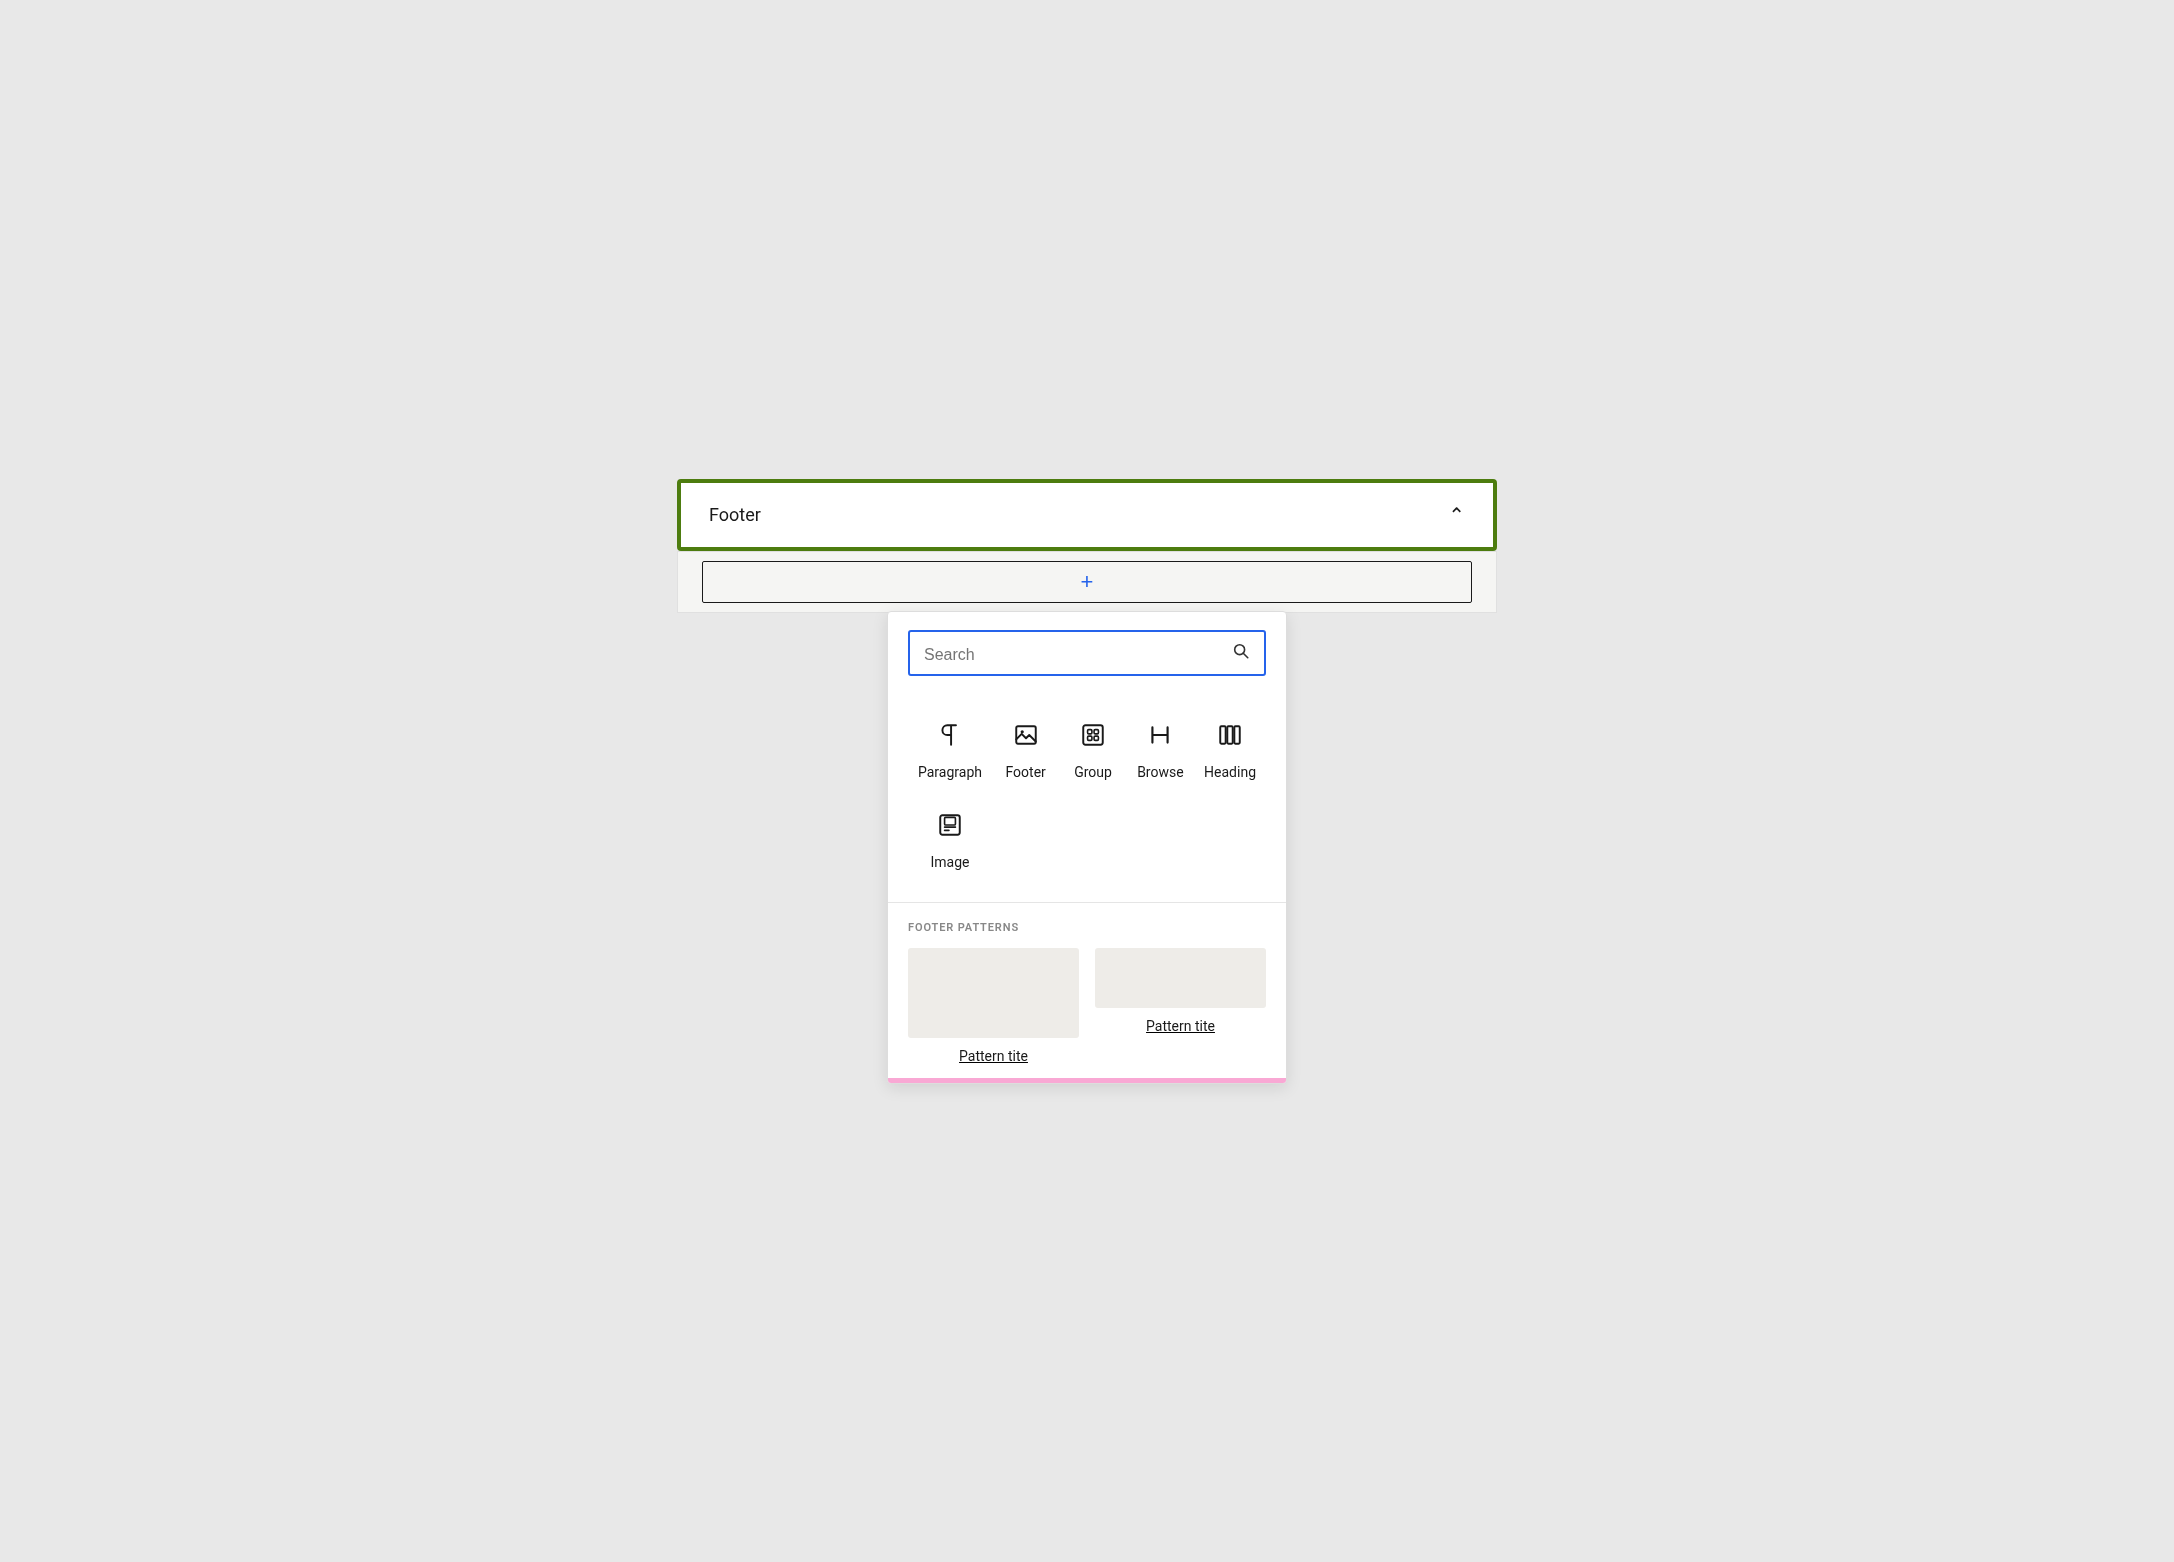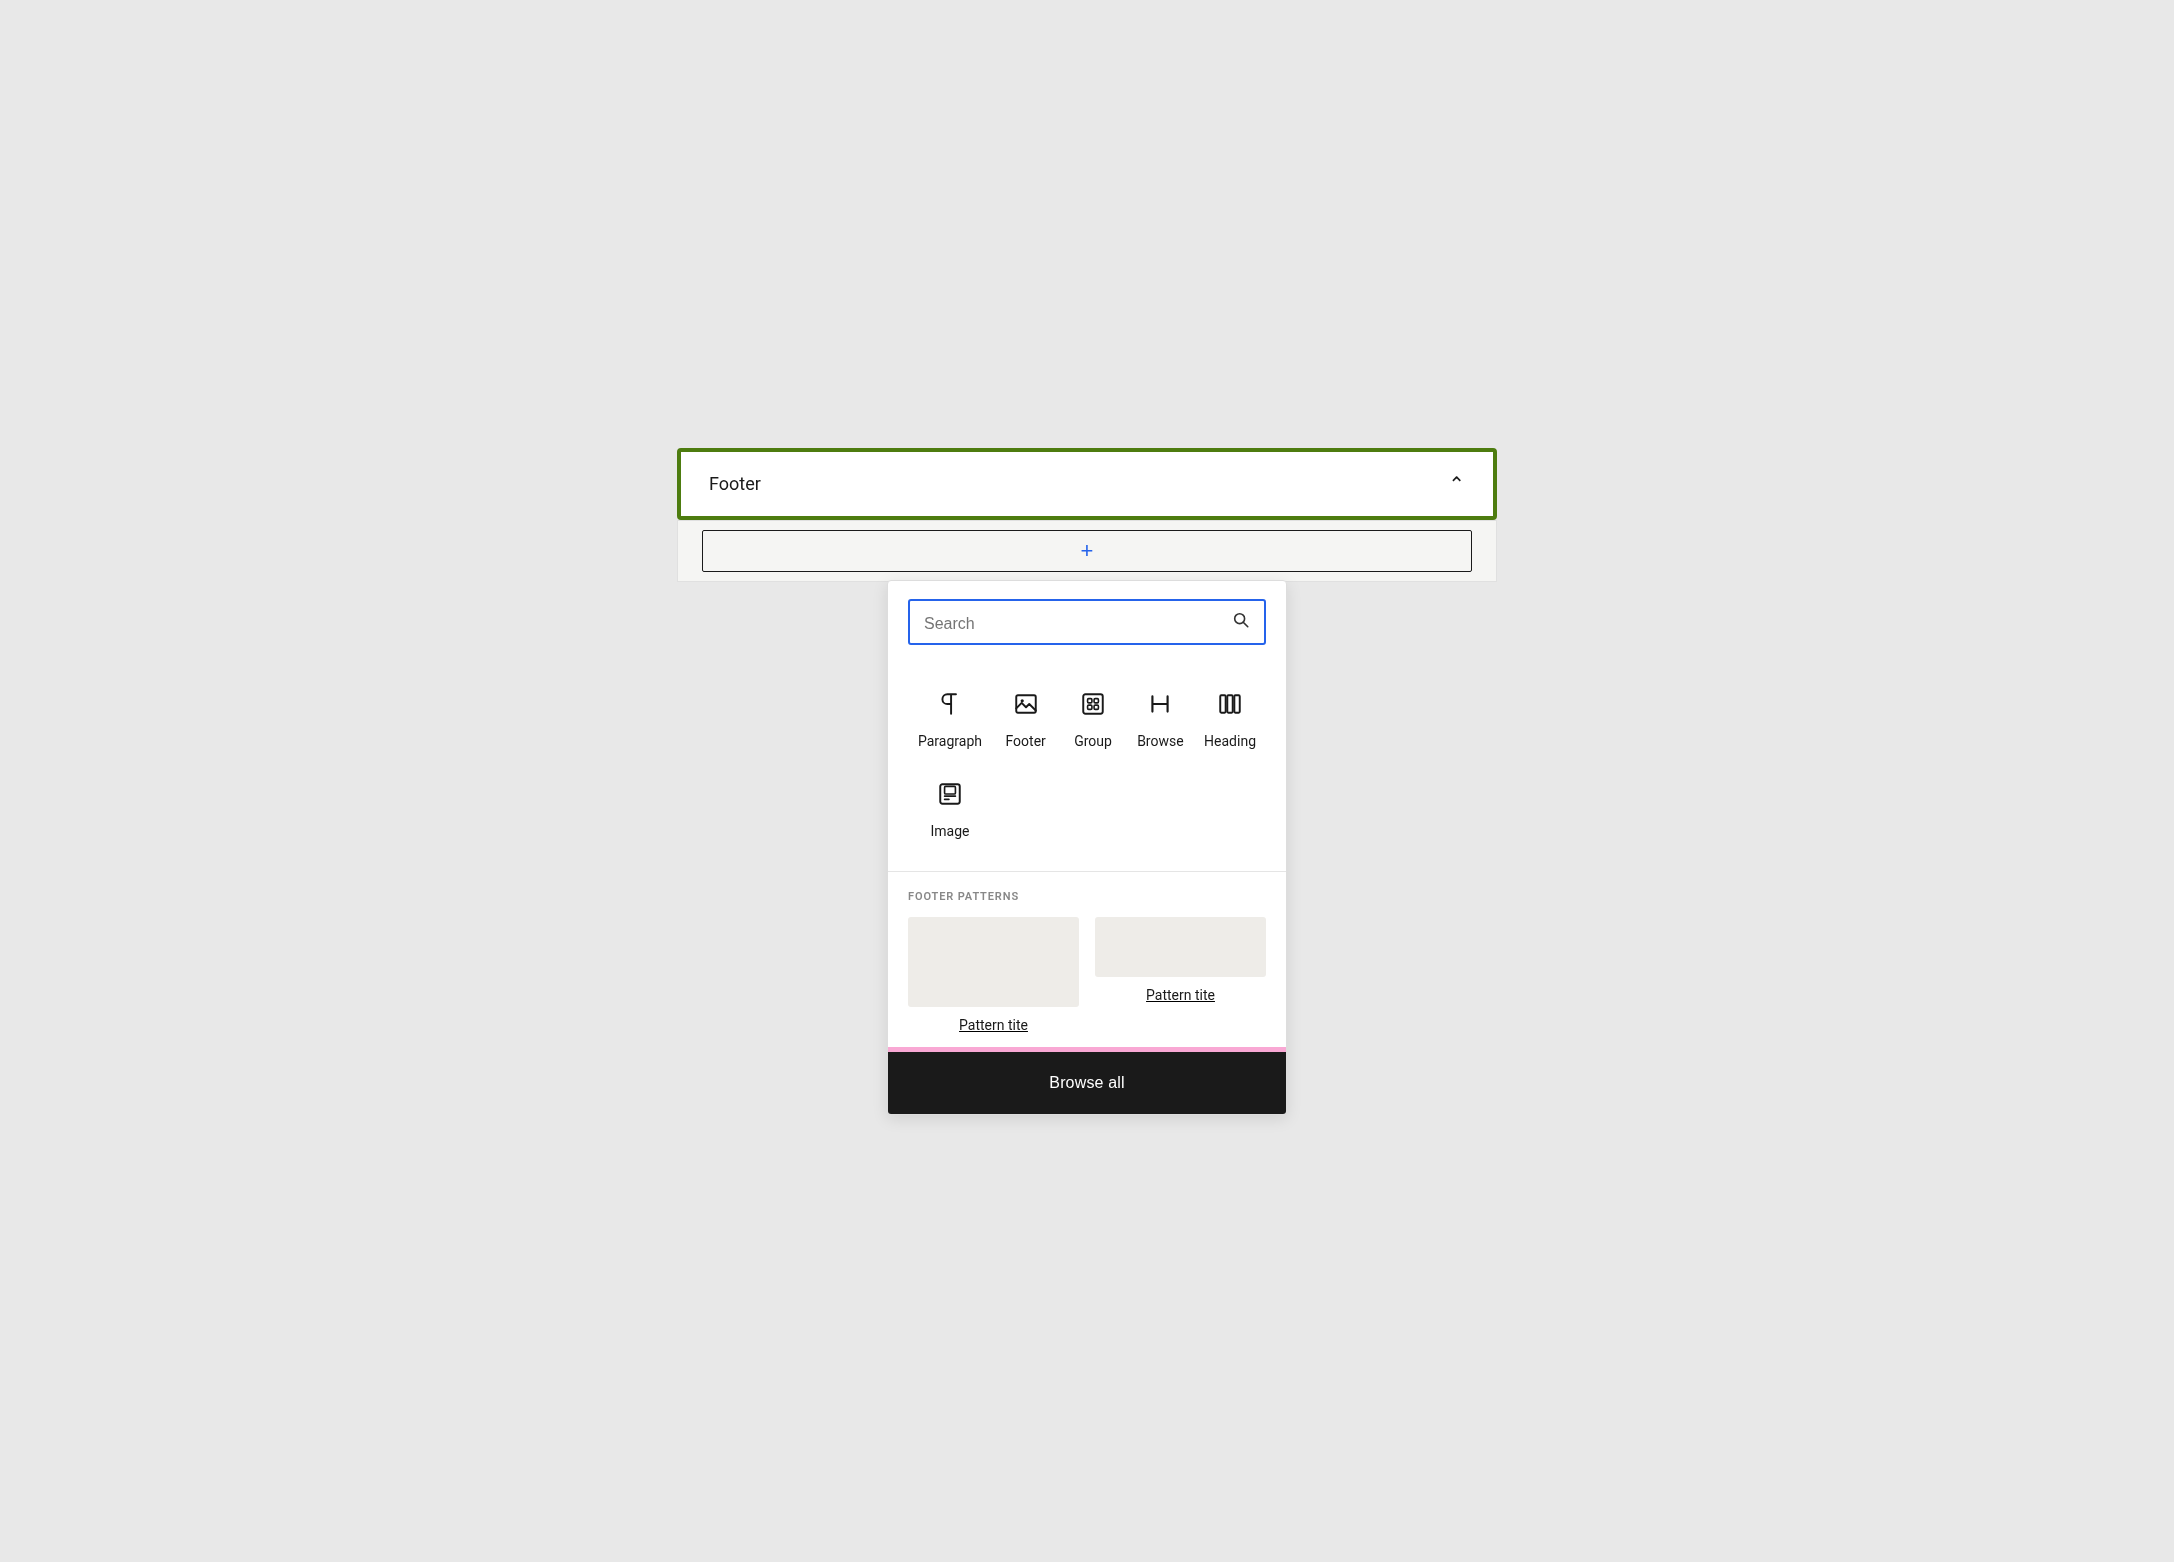--- a/index.html
+++ b/index.html
@@ -319,18 +319,15 @@
 
         <div class="pattern-card">
           <div class="pattern-thumb-sm"></div>
           <span class="pattern-label">Pattern tite</span>
         </div>
 
       </div>
     </div>
 
     
-    <button class="browse-all-btn">
-      <span>Browse all</span>
-    </button>
 
   </div>
 </div>
 
 </body></html>

